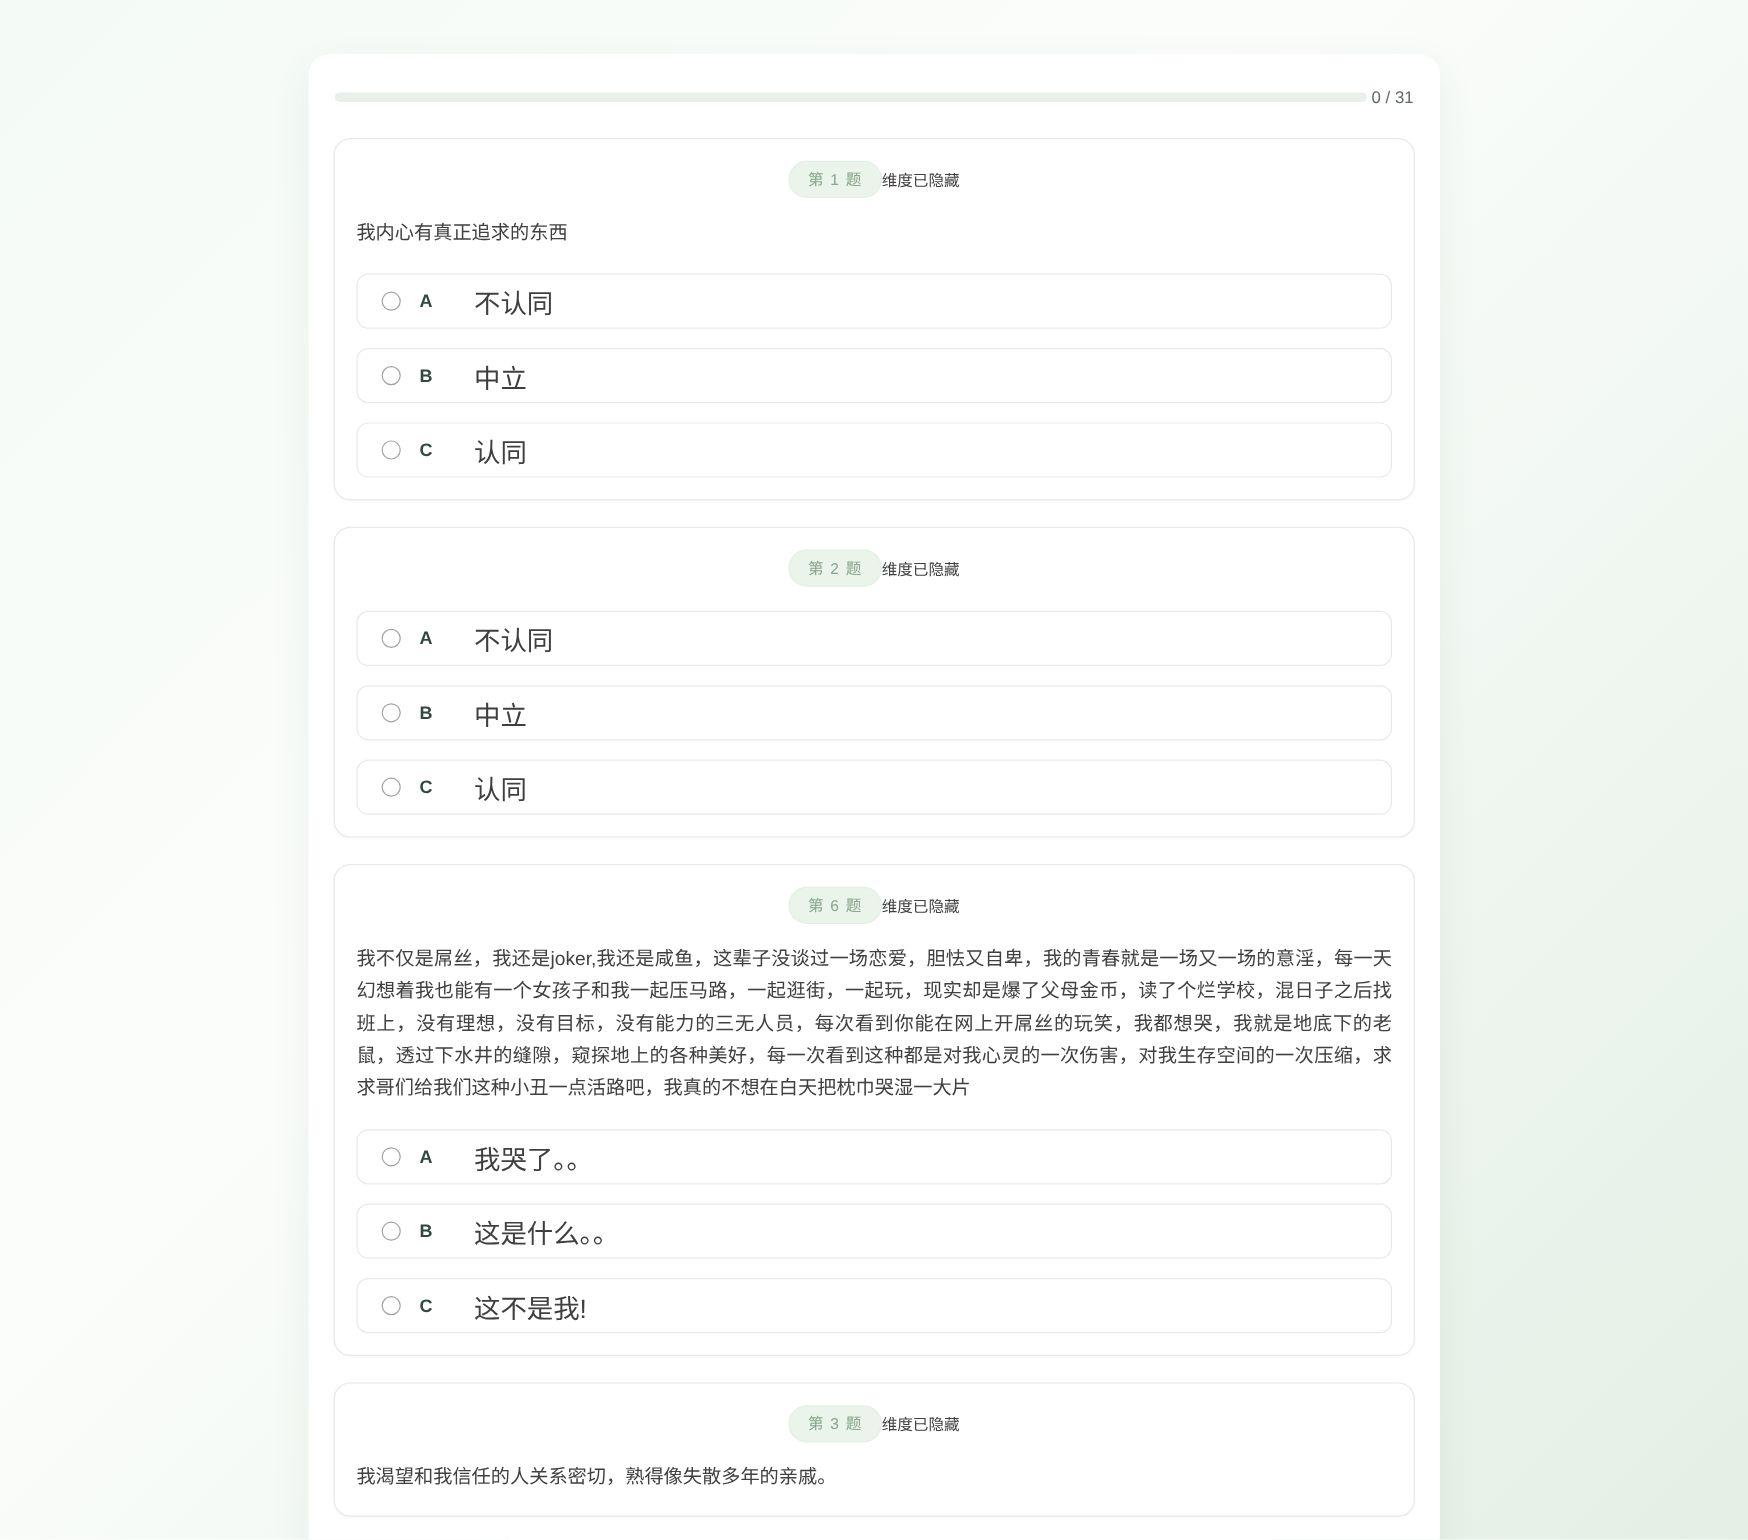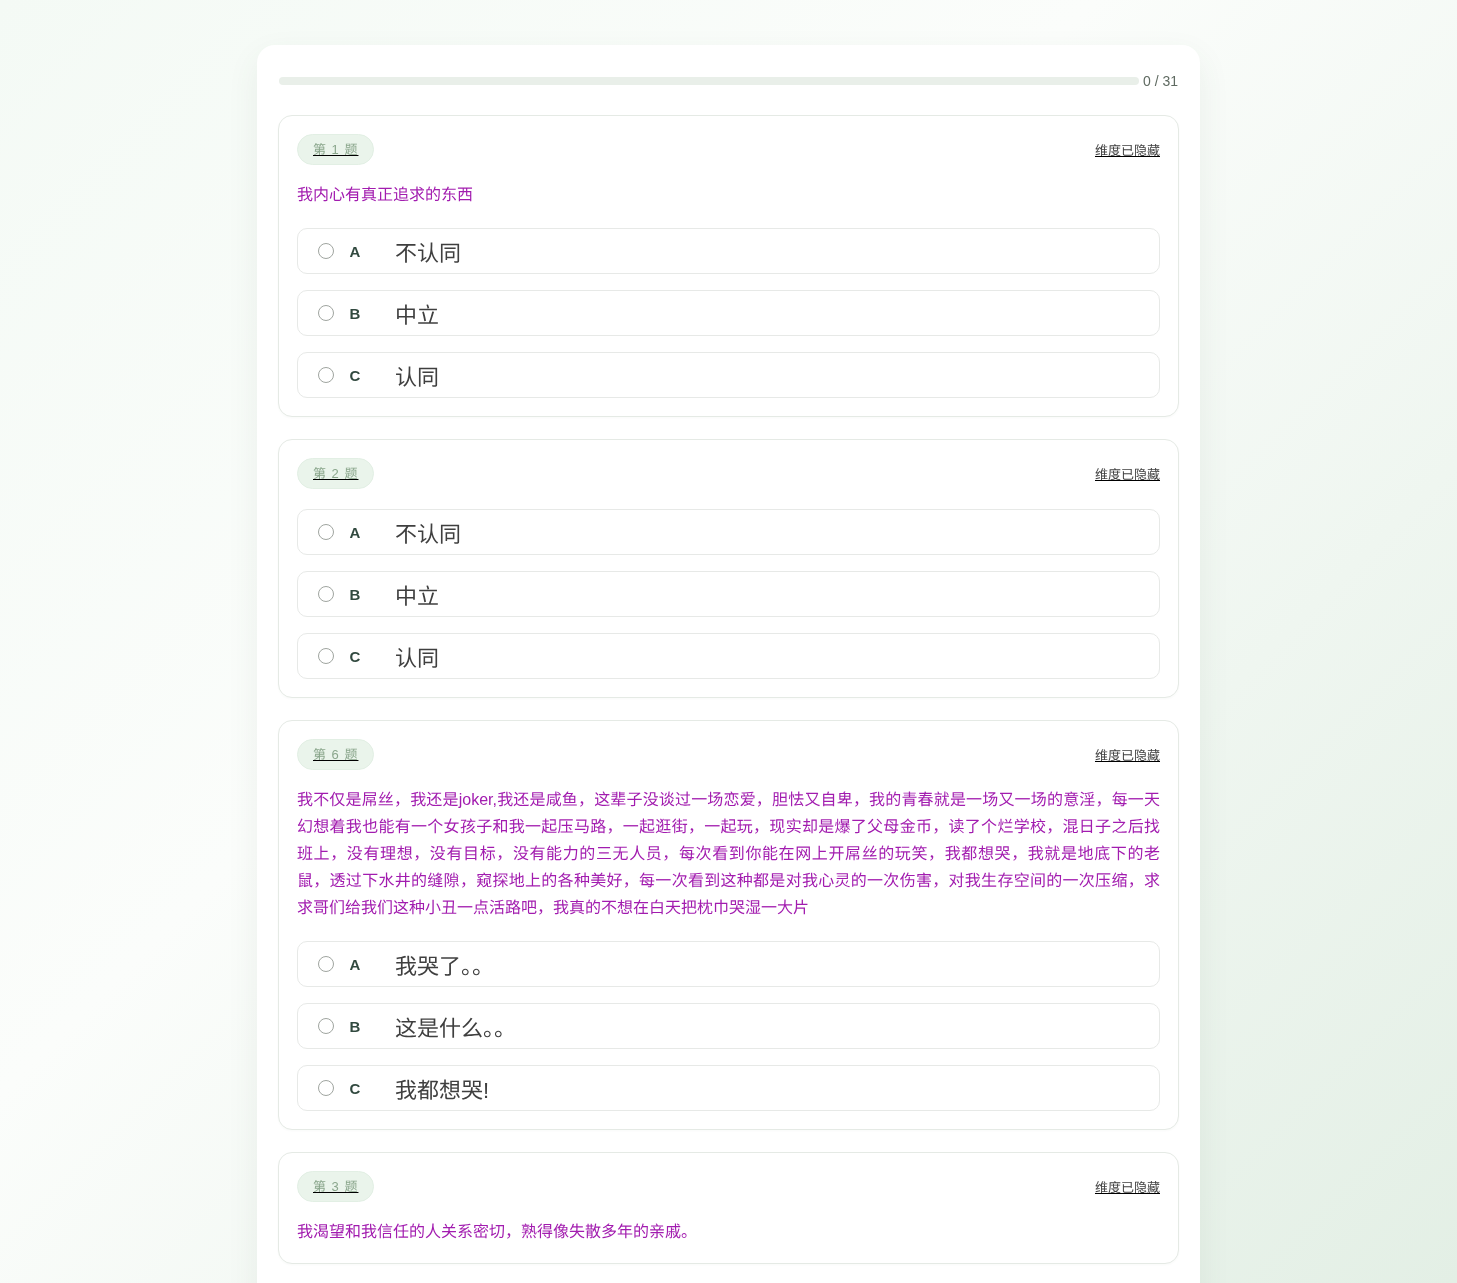--- a/index.html
+++ b/index.html
@@ -52,44 +52,43 @@
   }
   .question-card {
     border: 1px solid #e5eae5;
     border-radius: 14px;
     background: #ffffff;
     padding: 18px 18px 18px 18px;
     box-shadow: 0 1px 2px rgba(60, 90, 70, 0.03);
   }
   .card-head {
     display: flex;
-    justify-content: space-between;
+    justify-content: center;
     align-items: center;
-    text-decoration: underline;
   }
   .question-badge {
     display: inline-block;
     background: #eaf4eb;
     border: 1px solid #e2efe4;
     color: #8aa68c;
     font-size: 13px;
     line-height: 1;
     padding: 8px 15px;
     border-radius: 999px;
     letter-spacing: 1px;
   }
   .dimension-hidden {
     font-size: 13px;
     color: #404040;
   }
   .question-text {
     margin-top: 16px;
     font-size: 16px;
     line-height: 27px;
-    color: #a21caf;
+    color: #404040;
     text-align: justify;
   }
   .option-list {
     margin-top: 20px;
     display: flex;
     flex-direction: column;
     gap: 16px;
   }
   .option-row {
     display: flex;
@@ -203,21 +202,21 @@
 
   <div class="option-row">
     <span class="radio-circle"></span>
     <span class="option-letter">B</span>
     <span class="option-label">这是什么。。</span>
   </div>
 
   <div class="option-row">
     <span class="radio-circle"></span>
     <span class="option-letter">C</span>
-    <span class="option-label">我都想哭!</span>
+    <span class="option-label">这不是我!</span>
   </div>
 </div>
   </section>
 
   <section class="question-card">
     <header class="card-head">
       <span class="question-badge">第 3 题</span>
       <span class="dimension-hidden">维度已隐藏</span>
     </header>
     <p class="question-text">我渴望和我信任的人关系密切，熟得像失散多年的亲戚。</p>

